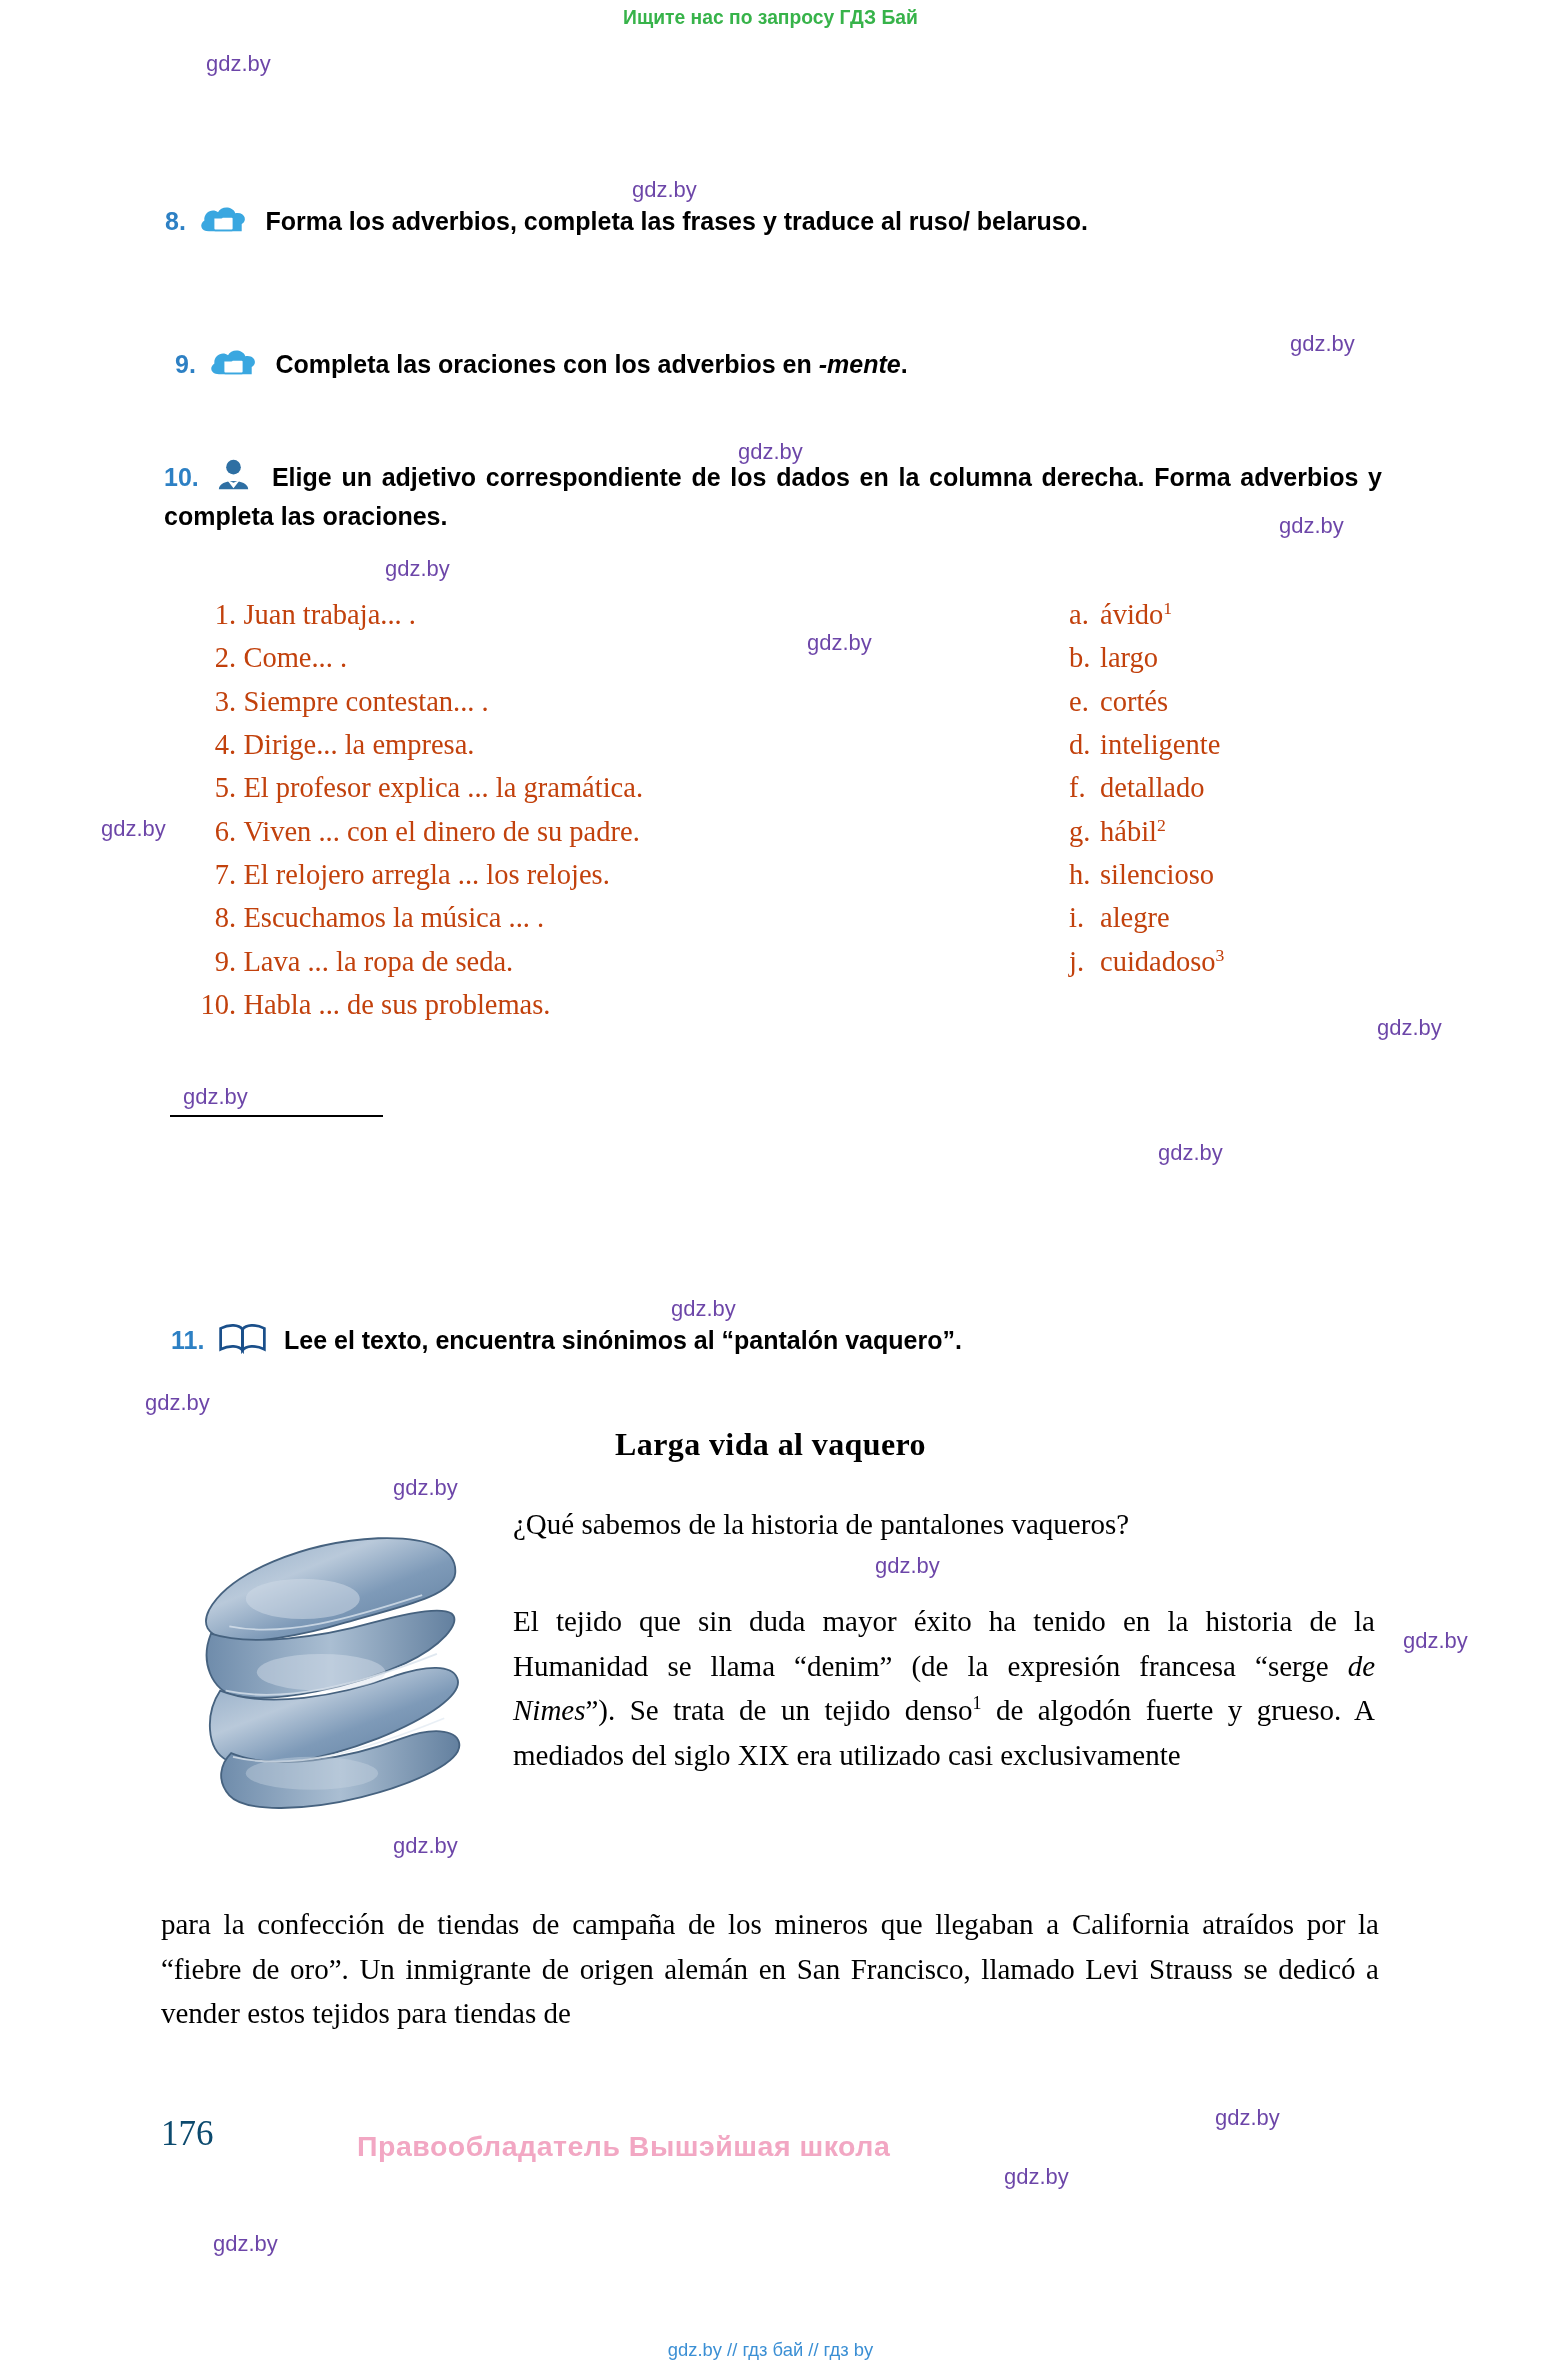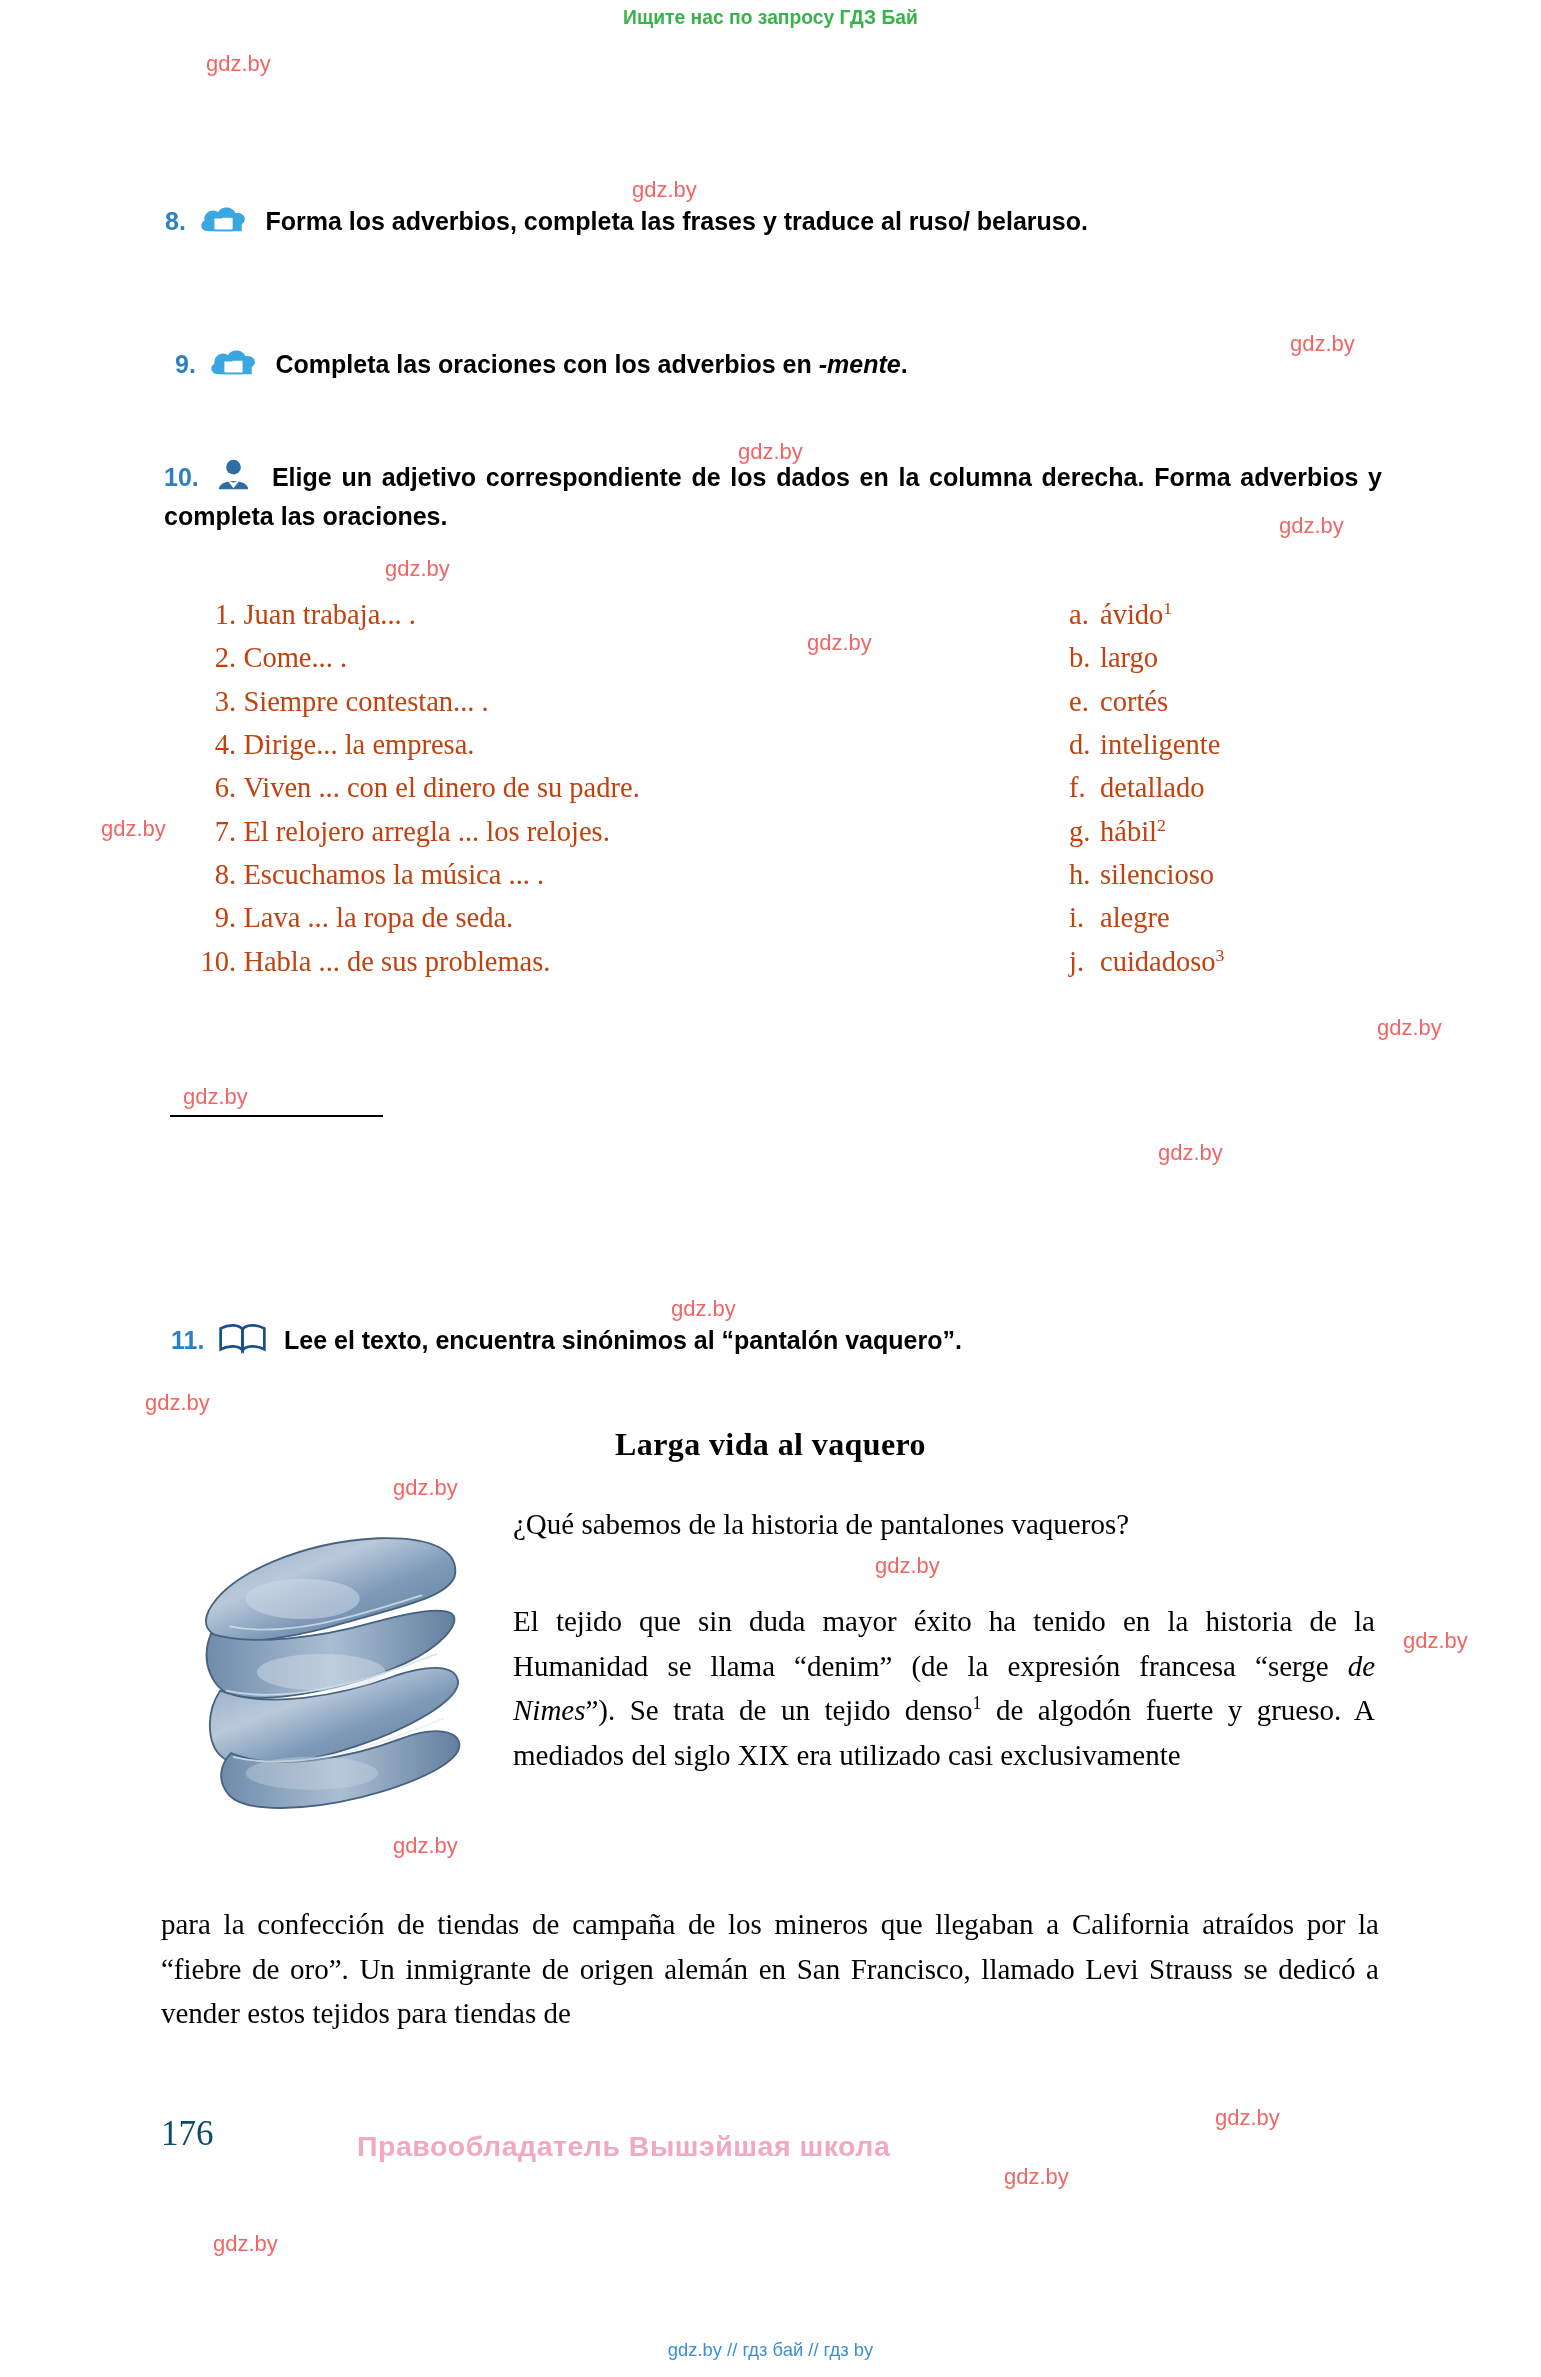--- a/index.html
+++ b/index.html
@@ -16,21 +16,21 @@
   }
   .page {
     position: relative;
     width: 1541px;
     height: 2377px;
   }
 
   
   .wm {
     position: absolute;
-    color: #ef4444;
+    color: #4c1d95;
     font-family: "Liberation Sans", sans-serif;
     font-size: 22px;
     opacity: 0.82;
     white-space: nowrap;
     pointer-events: none;
   }
   .topbanner {
     position: absolute;
     top: 7.4px;
     left: 0;
@@ -230,20 +230,21 @@
       </svg>
     </span>
     <span>Elige un adjetivo correspondiente de los dados en la columna derecha. Forma adverbios y completa las oraciones.</span>
   </div>
 
   <div class="listcol" style="left:188px; top:593px; width:763px;">
     <div class="row"><span class="idx">1.</span><span>Juan trabaja... .</span></div>
     <div class="row"><span class="idx">2.</span><span>Come... .</span></div>
     <div class="row"><span class="idx">3.</span><span>Siempre contestan... .</span></div>
     <div class="row"><span class="idx">4.</span><span>Dirige... la empresa.</span></div>
+    <div class="row"><span class="idx">5.</span><span>El profesor explica ... la gramática.</span></div>
     <div class="row"><span class="idx">6.</span><span>Viven ... con el dinero de su padre.</span></div>
     <div class="row"><span class="idx">7.</span><span>El relojero arregla ... los relojes.</span></div>
     <div class="row"><span class="idx">8.</span><span>Escuchamos la música ... .</span></div>
     <div class="row"><span class="idx">9.</span><span>Lava ... la ropa de seda.</span></div>
     <div class="row"><span class="idx">10.</span><span>Habla ... de sus problemas.</span></div>
   </div>
 
   <div class="listcol" style="left:1069px; top:593px; width:386px;">
     <div class="row"><span class="idx2">a.</span><span>ávido</span><sup>1</sup></div>
     <div class="row"><span class="idx2">b.</span><span>largo</span></div>

